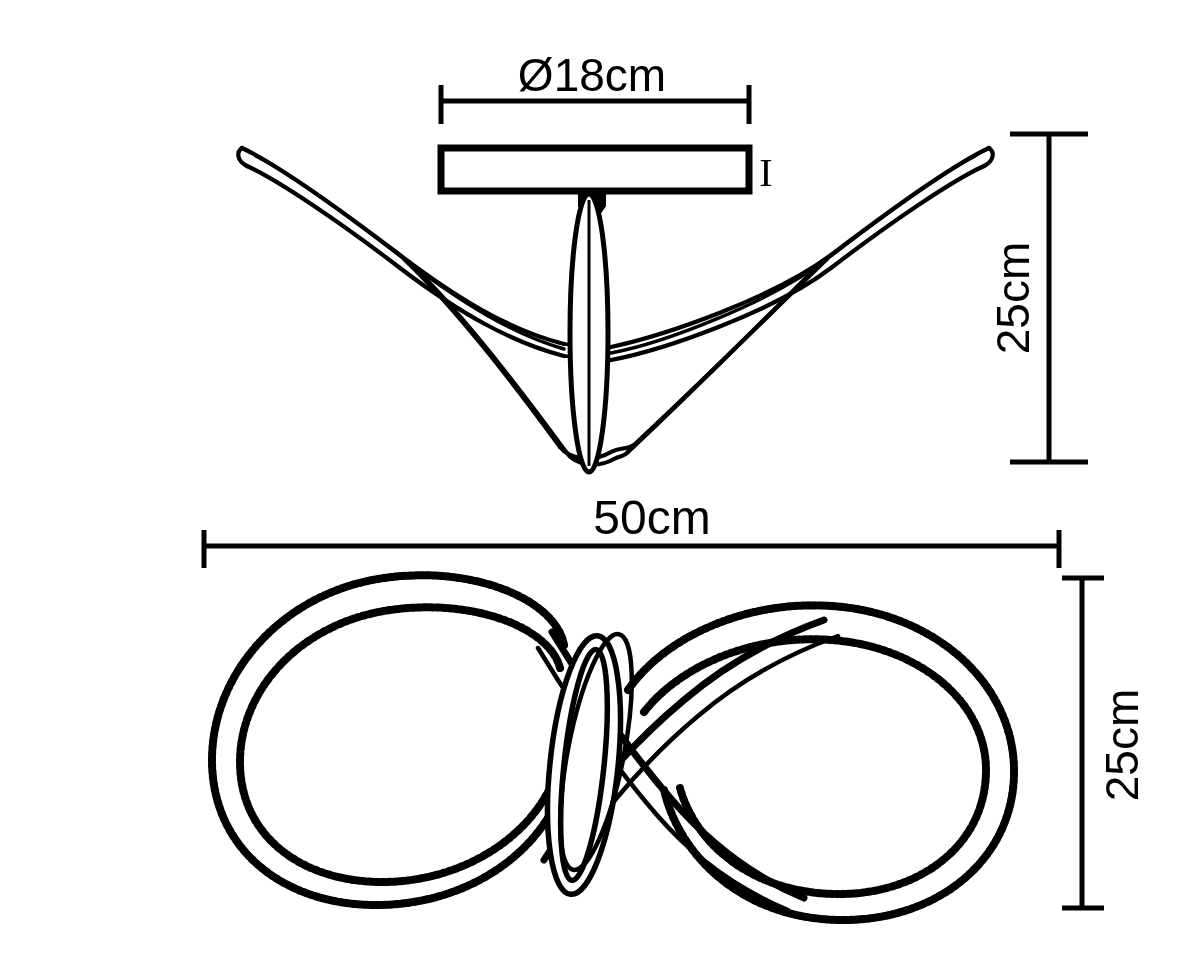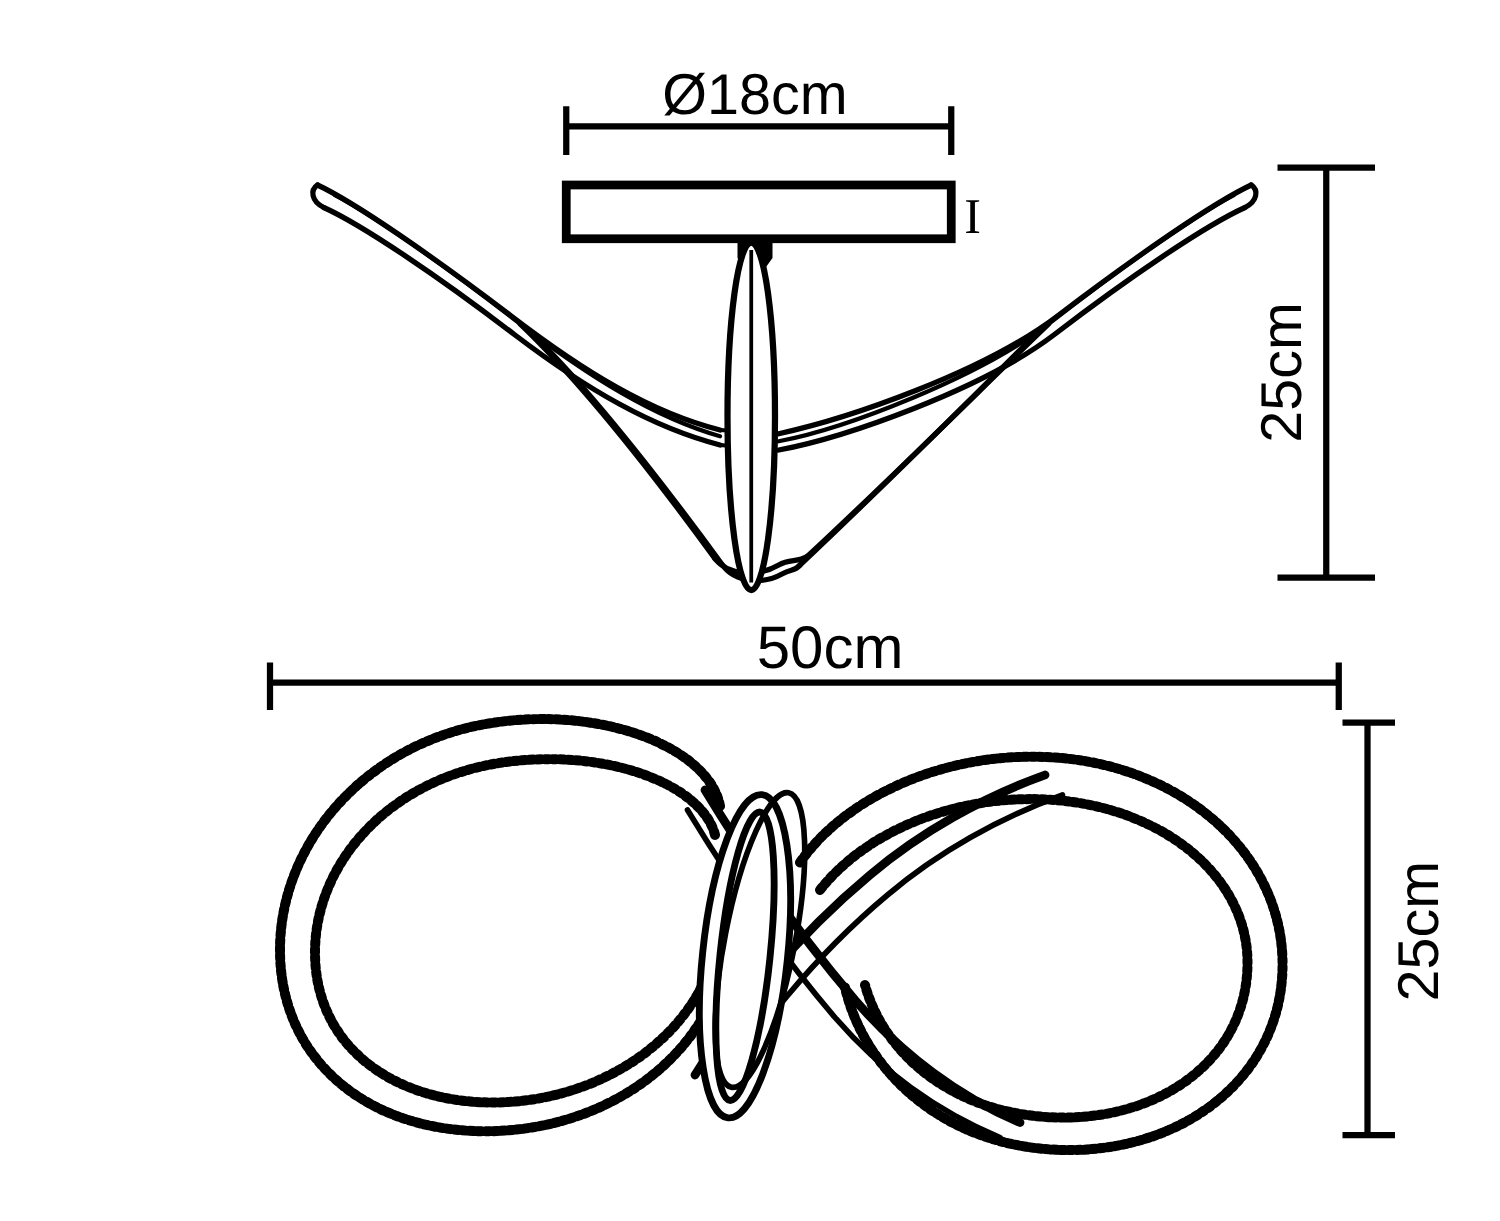--- a/index.html
+++ b/index.html
@@ -12,21 +12,21 @@
     width: 1200px;
     height: 977px;
     font-family: "Liberation Sans", sans-serif;
     color: #000000;
     overflow: hidden;
     position: relative;
   }
   #drawing-root {
     position: absolute;
     top: 0;
-    left: 16px;
+    left: 4px;
     width: 1030px;
     height: 977px;
   }
   svg.tech-drawing {
     display: block;
     width: 1200px;
     height: 977px;
     background: #ffffff;
   }
   .dim-text {

